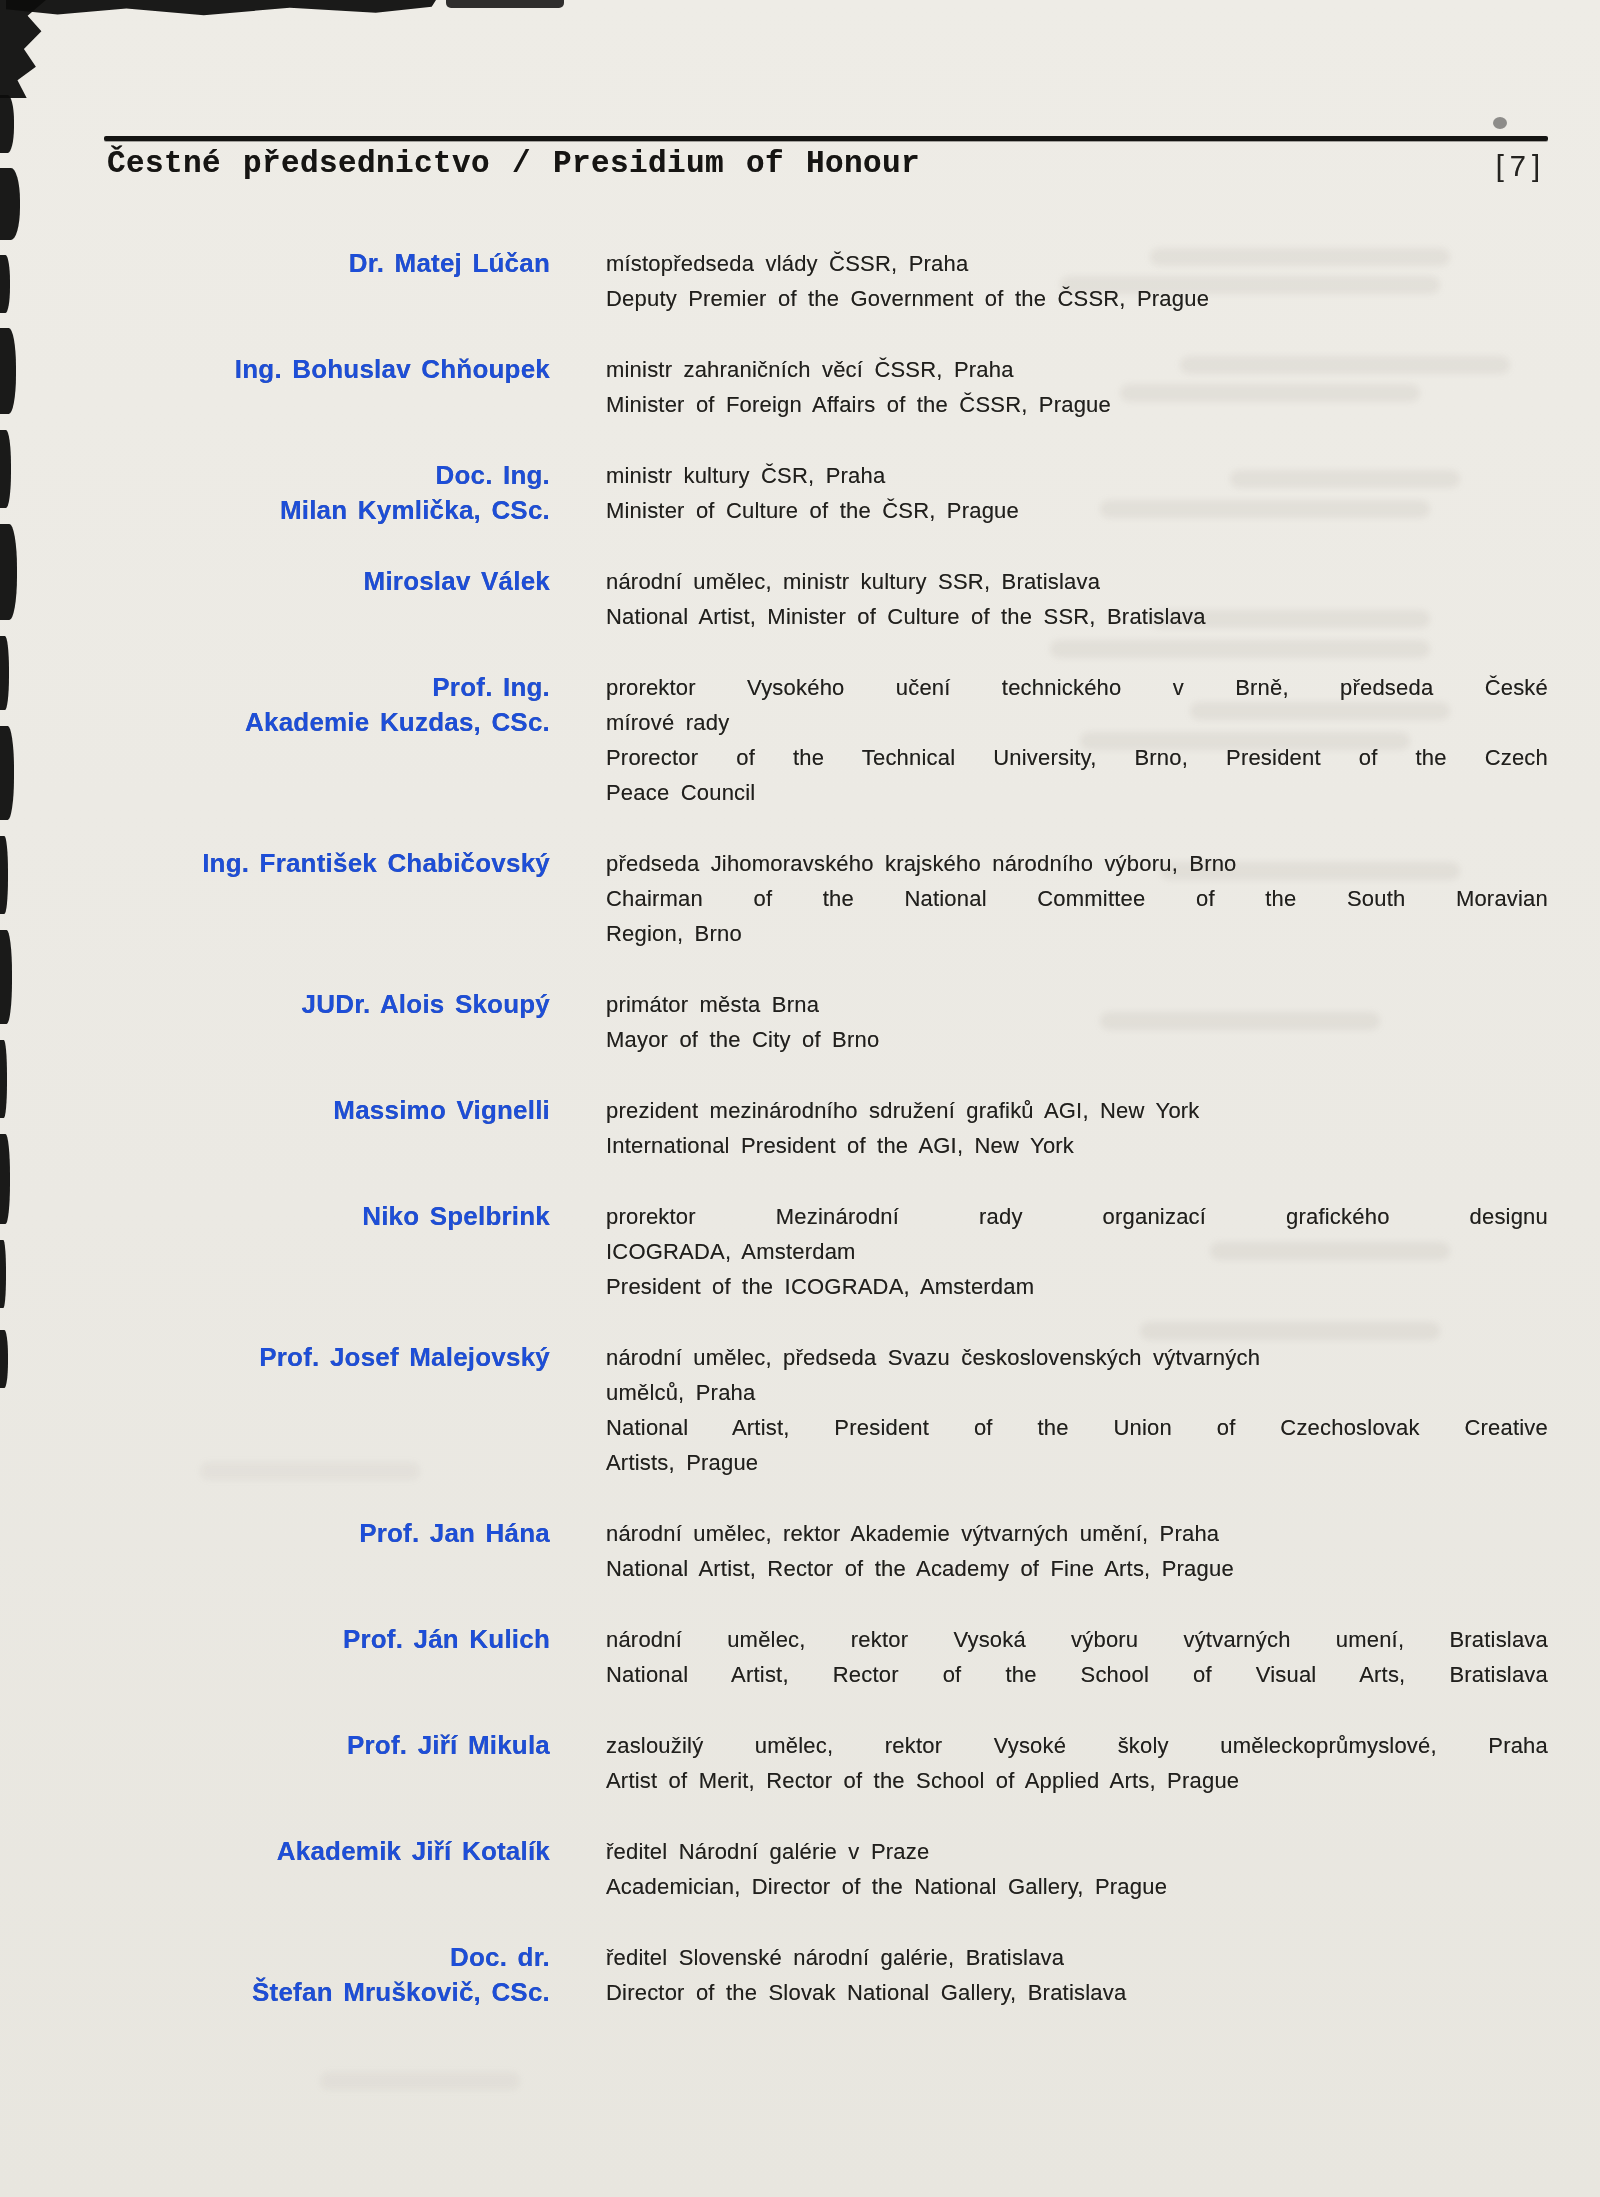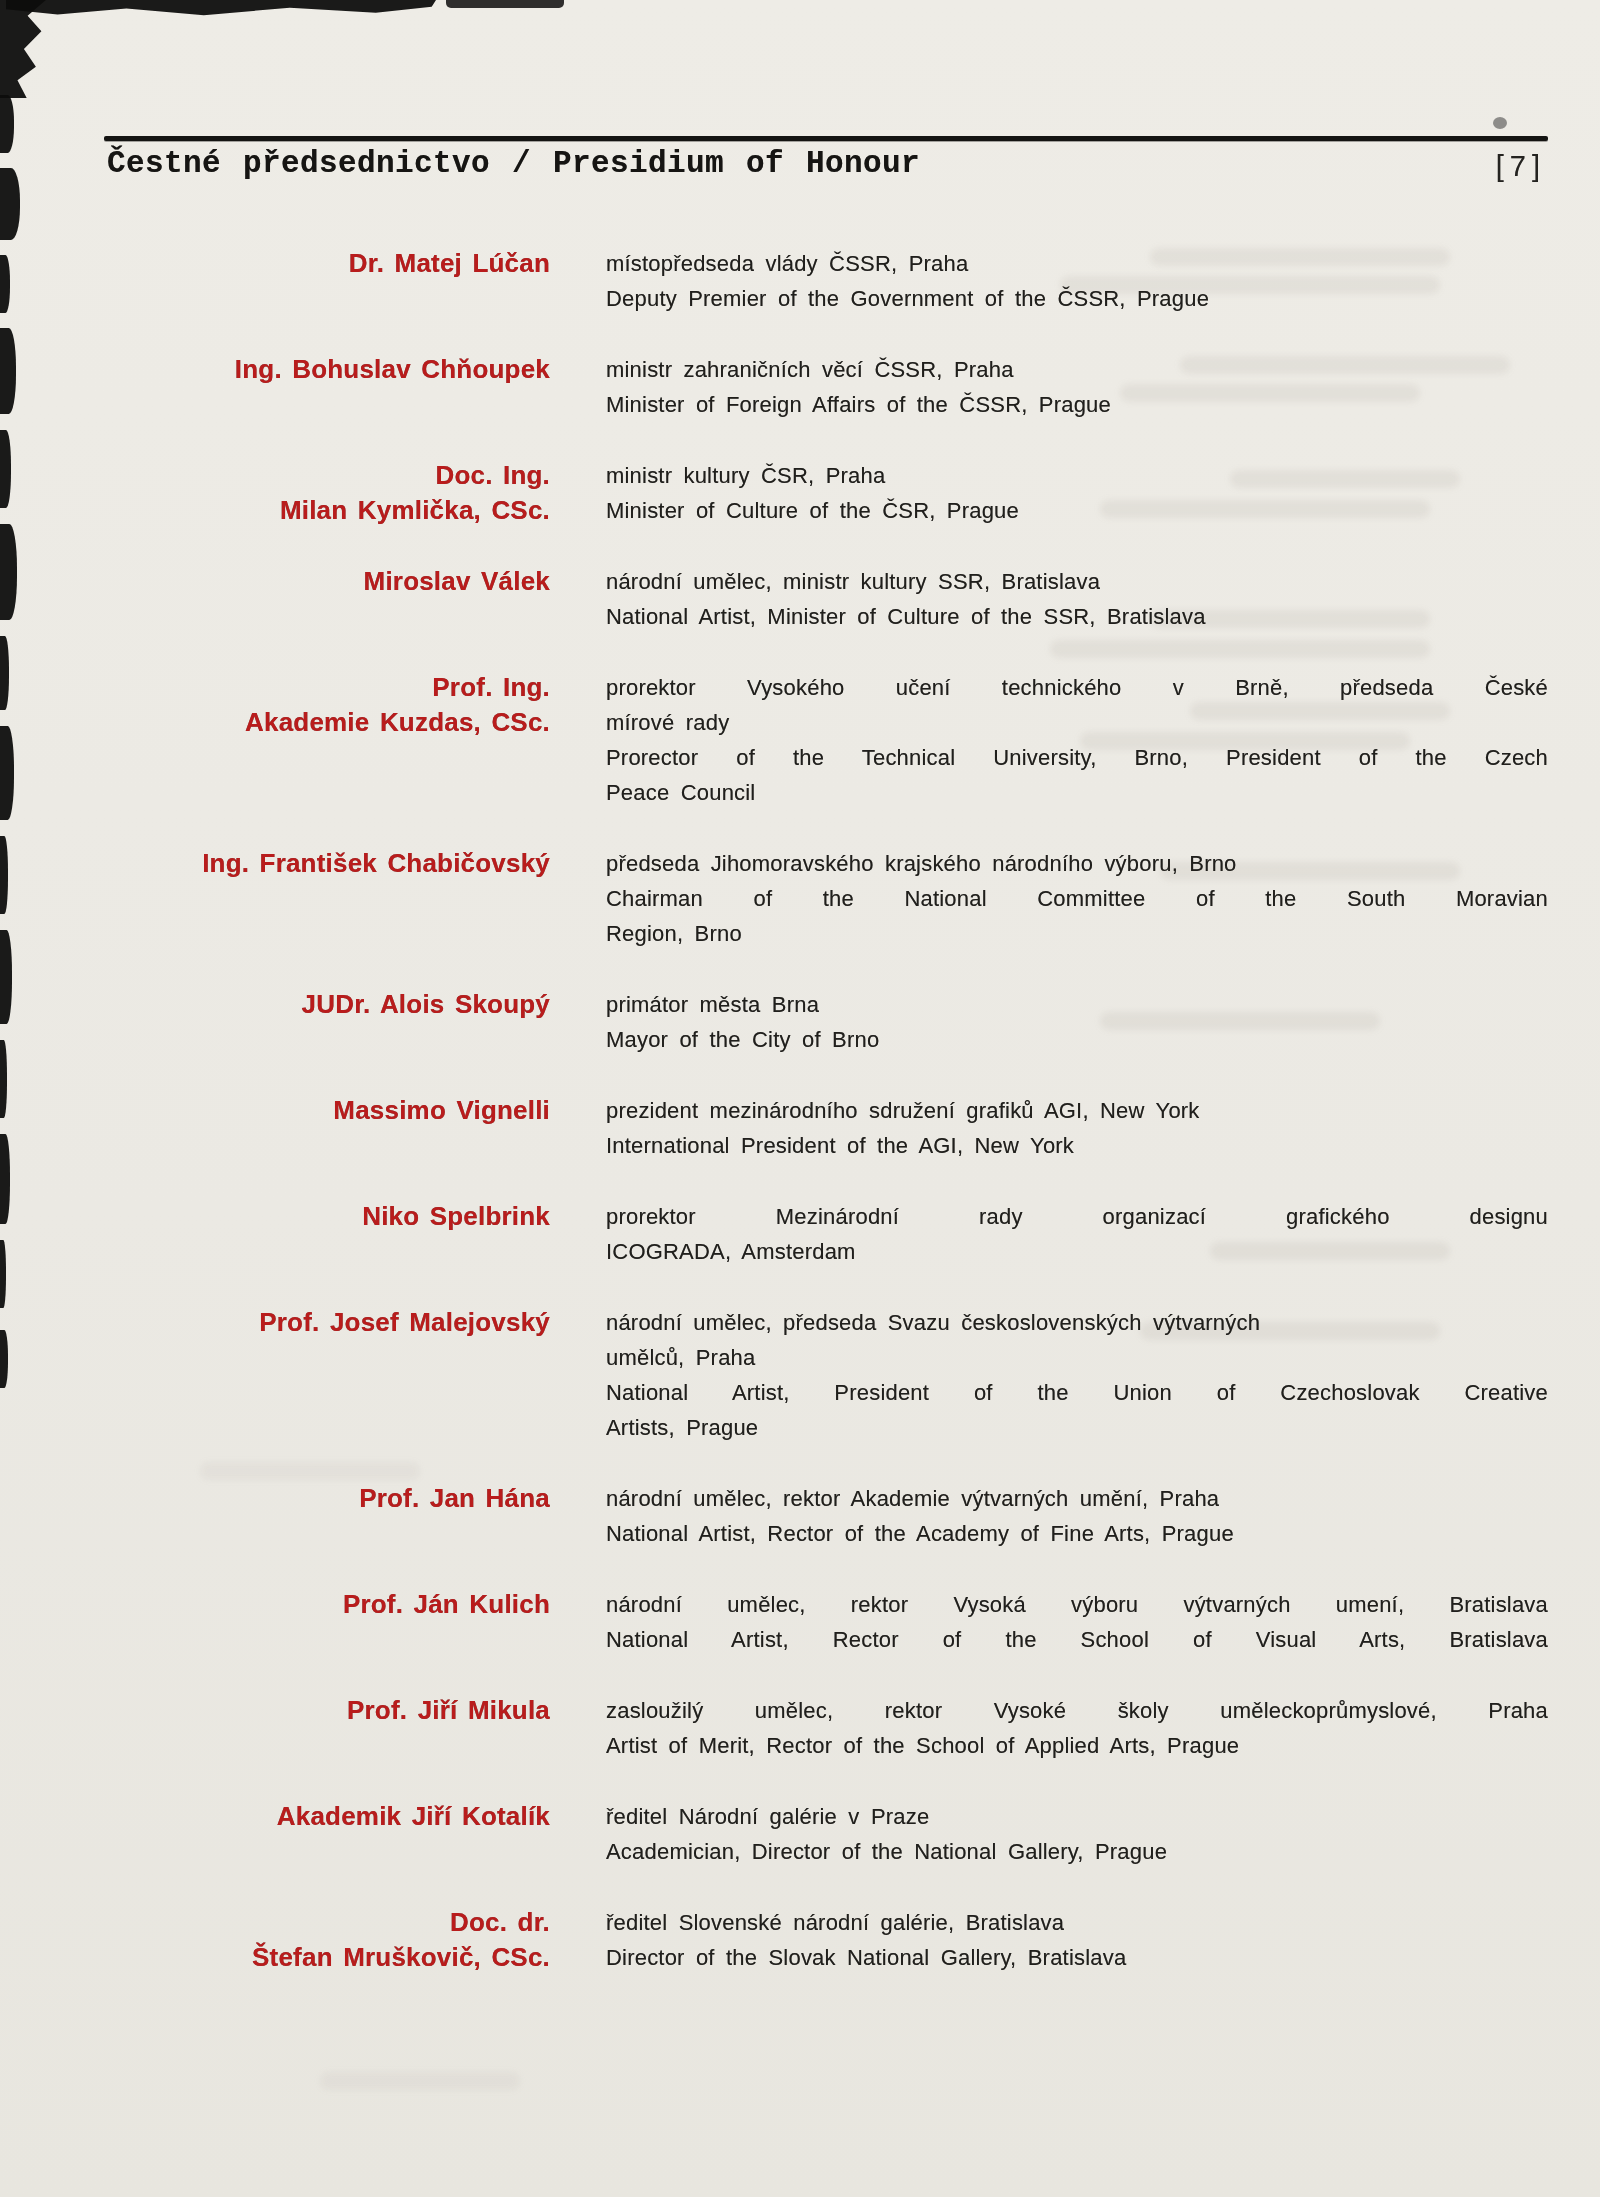--- a/index.html
+++ b/index.html
@@ -72,21 +72,21 @@
   }
   .name-col {
     width: 445px;
     flex: 0 0 445px;
     text-align: right;
     font-weight: bold;
     font-size: 26px;
     line-height: 35px;
     letter-spacing: 0.2px;
     word-spacing: 3px;
-    color: #b91c1c;
+    color: #1d4ed8;
     text-shadow: 0 0 0.6px rgba(20,20,18,0.55);
     white-space: nowrap;
   }
   .desc-col {
     margin-left: 56px;
     flex: 1 1 auto;
     min-width: 0;
     font-size: 22px;
     line-height: 35px;
     letter-spacing: 0.2px;
@@ -283,20 +283,21 @@
       </div>
   </div>
 
   <div class="entry">
     <div class="name-col">
         <div>Niko Spelbrink</div>
       </div>
     <div class="desc-col">
         <div class="desc-line justify">prorektor Mezinárodní rady organizací grafického designu</div>
         <div class="desc-line">ICOGRADA, Amsterdam</div>
+        <div class="desc-line">President of the ICOGRADA, Amsterdam</div>
       </div>
   </div>
 
   <div class="entry">
     <div class="name-col">
         <div>Prof. Josef Malejovský</div>
       </div>
     <div class="desc-col">
         <div class="desc-line">národní umělec, předseda Svazu československých výtvarných</div>
         <div class="desc-line">umělců, Praha</div>

